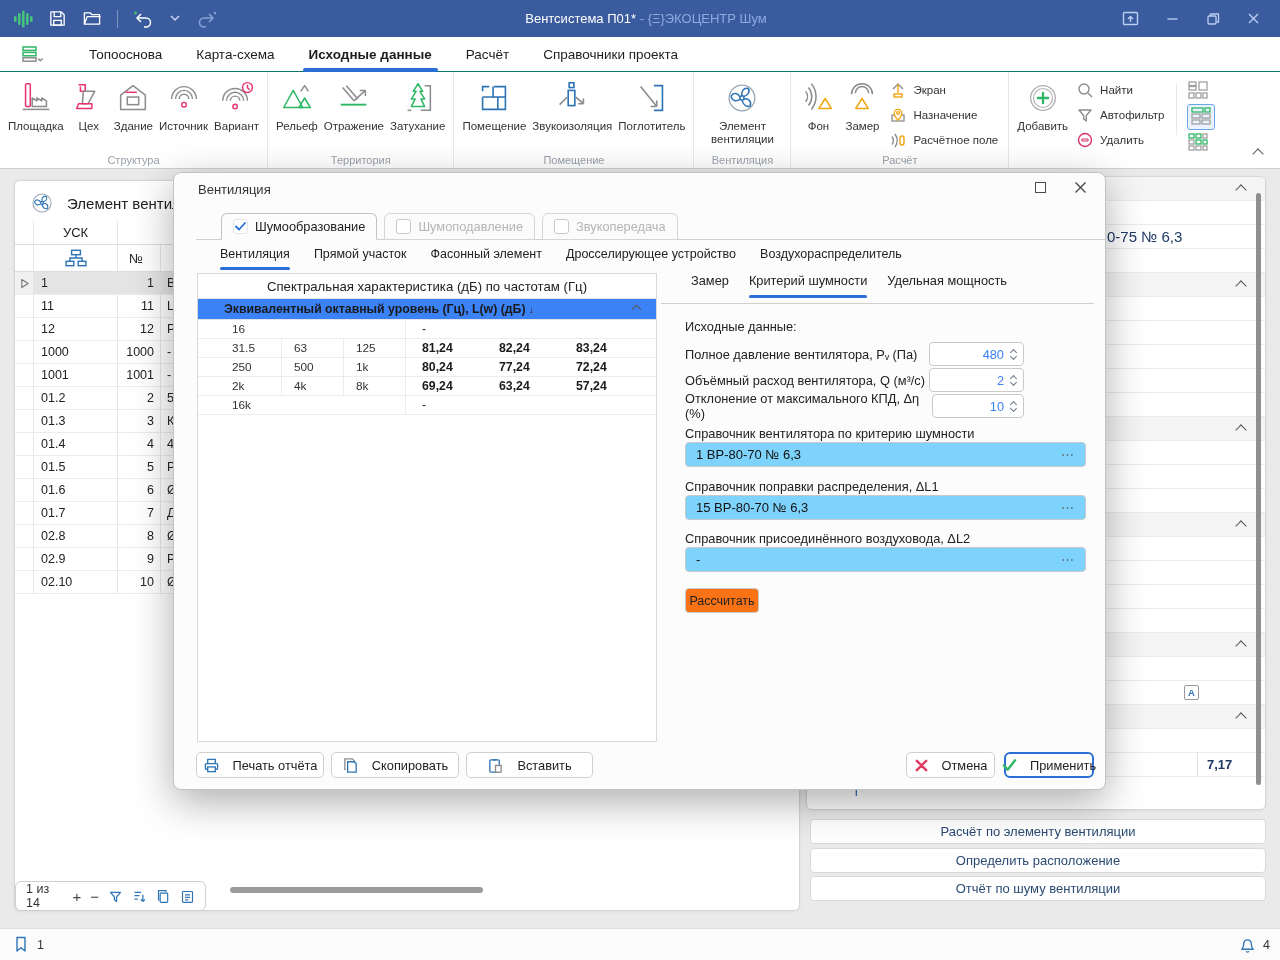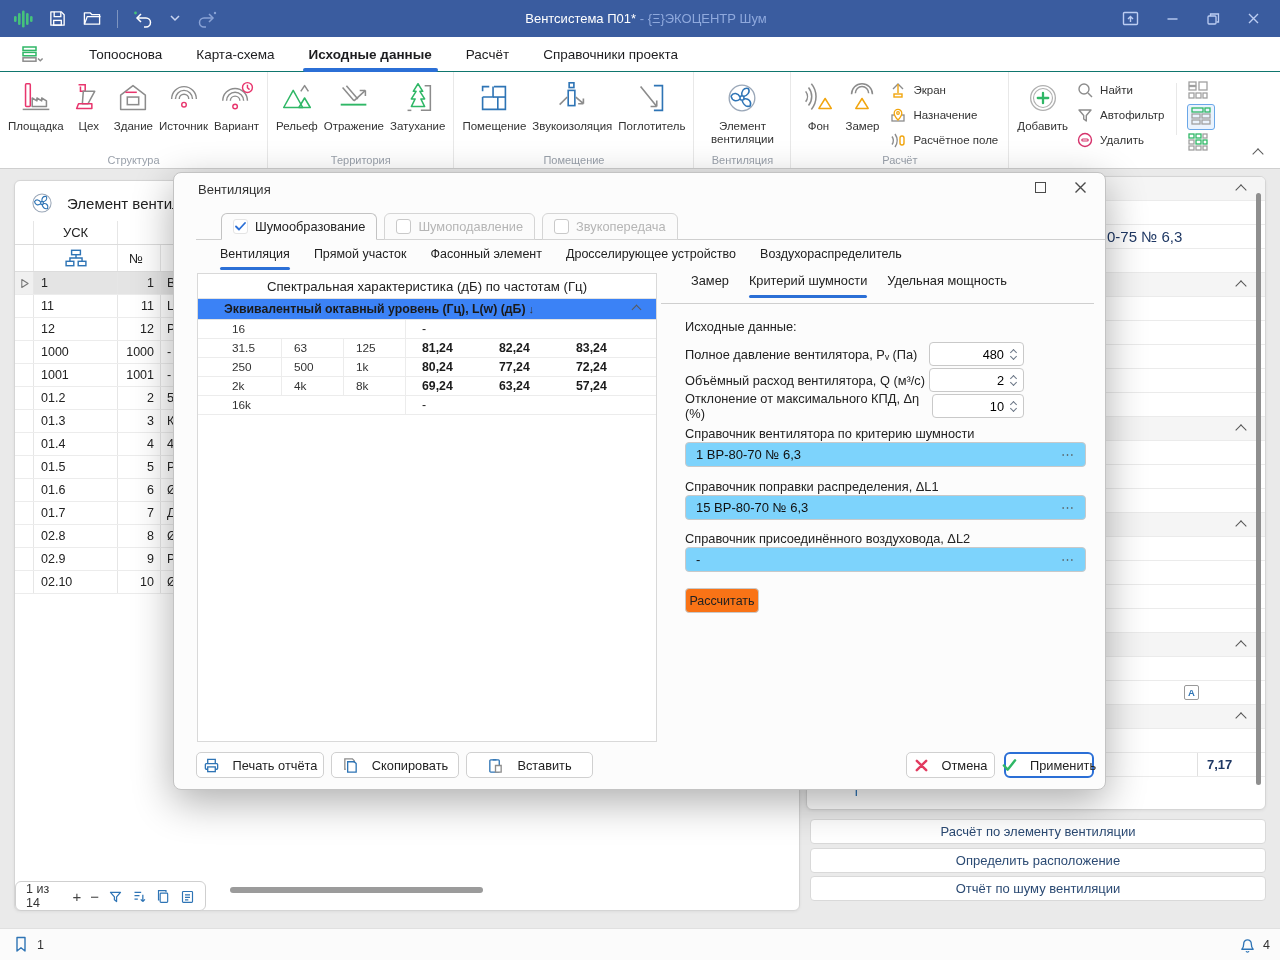--- a/index.html
+++ b/index.html
@@ -95,21 +95,21 @@
 .sp-vals{display:flex;flex:1}
 .sp-v{width:77px;display:flex;align-items:center;padding-left:16px;font-size:12.3px;font-weight:bold;color:#1b1b1b}
 
 .params{position:absolute;left:487px;top:100px;width:433px;height:469px}
 .ptabs{display:flex;margin-left:20px}
 .ptab{position:relative;padding:0 10px 10px;font-size:12.8px;color:#222}
 .ptab.active::after{content:"";position:absolute;left:10px;right:10px;bottom:0;height:3px;background:#2b6fd6;border-radius:2px}
 .pline{position:absolute;left:0;right:0;top:30px;height:1px;background:#cfcfcf}
 .psec{position:absolute;left:24px;top:46px;font-size:12.8px;color:#222}
 .prow{position:absolute;left:24px;width:339px;height:24px;display:flex;align-items:center;justify-content:space-between;font-size:12.8px;color:#222}
-.spinbox{width:95px;height:24px;border:1px solid #c9c9c9;border-radius:4px;background:#fff;display:flex;align-items:center;justify-content:flex-end;padding:0 7px;font-size:12.8px;color:#000000}
+.spinbox{width:95px;height:24px;border:1px solid #c9c9c9;border-radius:4px;background:#fff;display:flex;align-items:center;justify-content:flex-end;padding:0 7px;font-size:12.8px;color:#3b82f6}
 .spin{display:flex;flex-direction:column;margin-left:7px}
 .spin i{width:5px;height:5px;border-left:1.4px solid #6a7686;border-top:1.4px solid #6a7686;display:block}
 .spin .up{transform:rotate(45deg)}
 .spin .dn{transform:rotate(225deg);margin-top:-1px}
 .plabel{position:absolute;left:24px;font-size:12.8px;color:#222}
 .refinput{position:absolute;left:24px;width:401px;height:25px;border:1px solid #c9c9c9;border-radius:4px;background:#7dd3fc;display:flex;align-items:center;padding:0 10px;font-size:13px;color:#111}
 .refdots{margin-left:auto;color:#555;font-size:13px;letter-spacing:1px}
 .calcbtn{position:absolute;left:24px;top:315px;width:74px;height:25px;border:1px solid #c9c9c9;border-radius:4px;background:#f97316;display:flex;align-items:center;justify-content:center;font-size:12.5px;color:#222}
 
 .fbtn{position:absolute;top:579px;height:26px;background:#fff;border:1px solid #d0d0d0;border-radius:5px;display:flex;align-items:center;justify-content:center;gap:13px;font-size:12.8px;color:#222}

